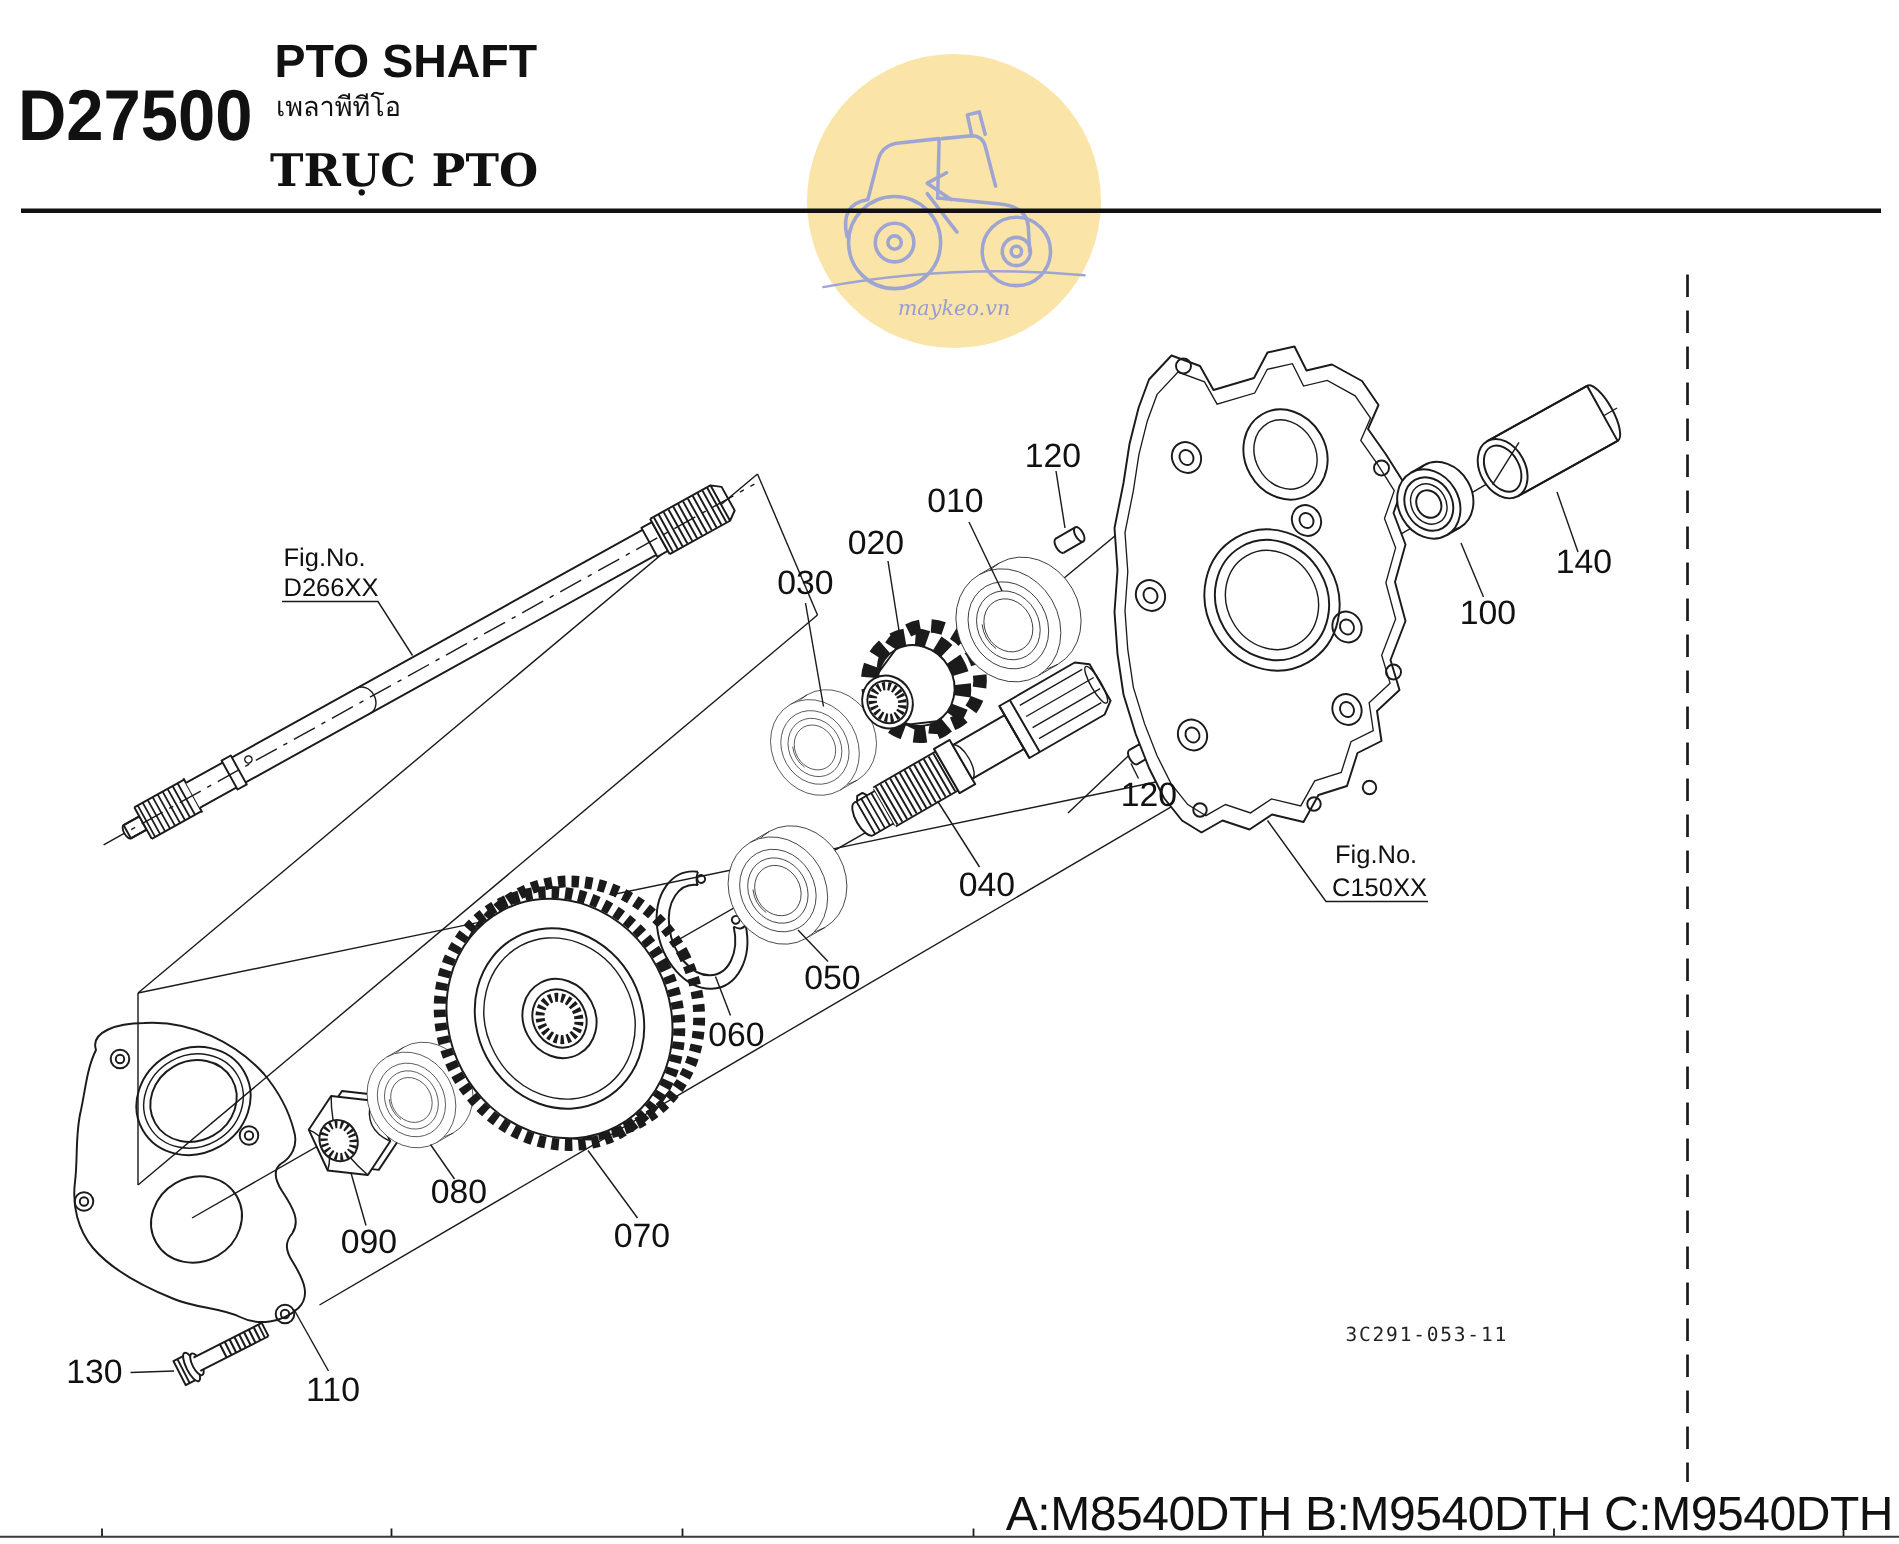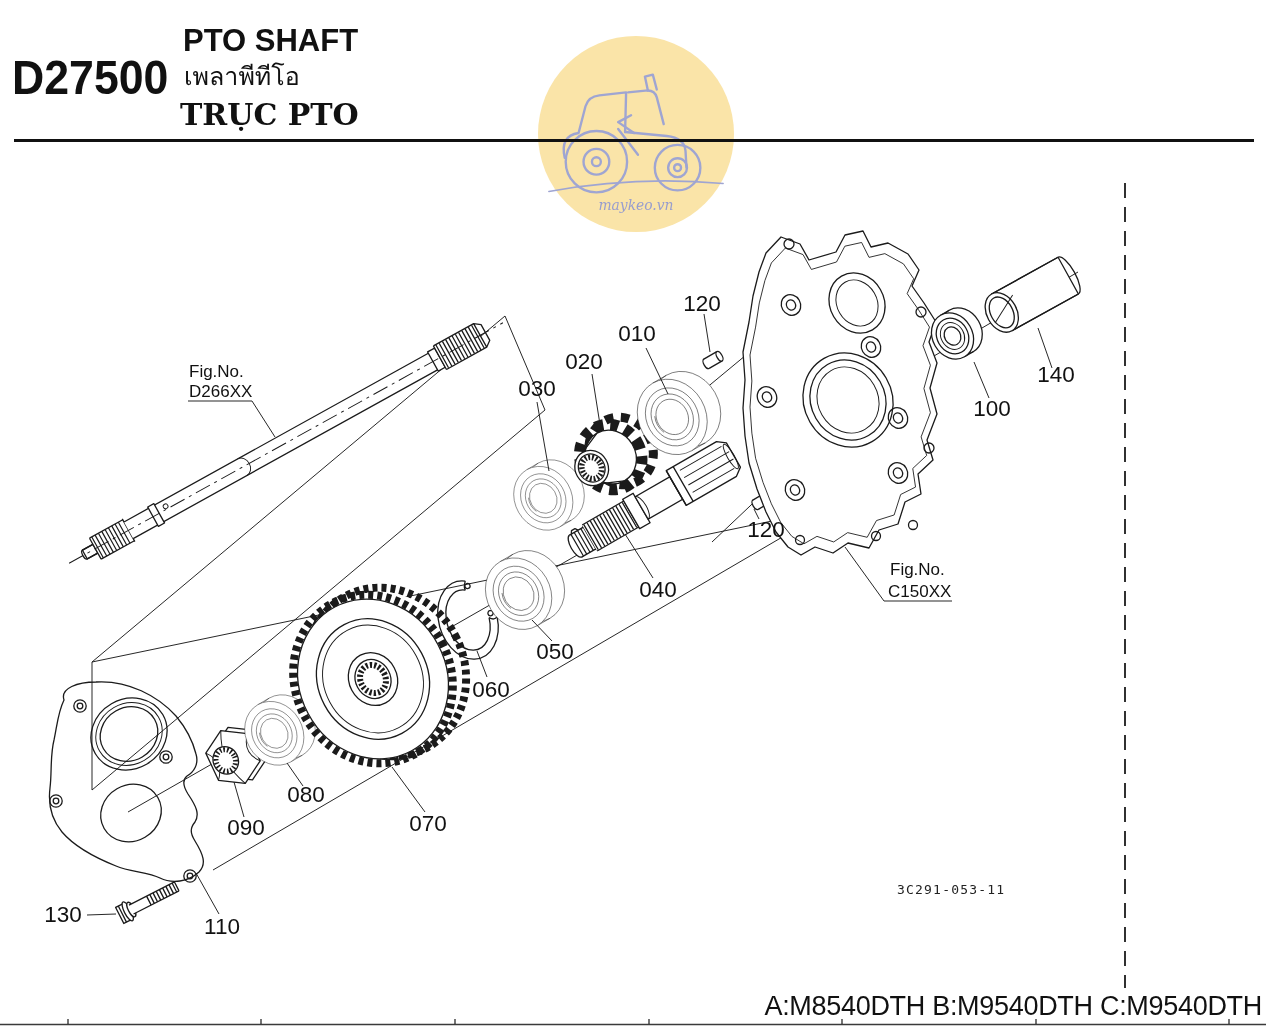--- a/index.html
+++ b/index.html
@@ -2,27 +2,27 @@
 <html><head>
 <meta charset="utf-8">
 <style>
   html,body{margin:0;padding:0;background:#fff;}
   body{width:1266px;height:1029px;position:relative;overflow:hidden;
        font-family:"Liberation Sans",sans-serif;color:#111;}
   .abs{position:absolute;}
   #doc-code{left:12px;top:54px;font-size:48px;font-weight:700;line-height:1;
             transform:scaleX(.93);transform-origin:left top;letter-spacing:0;}
   #title-en{left:183px;top:25px;font-size:31px;font-weight:700;line-height:1;}
-  #title-th{left:184px;top:61px;font-size:25px;line-height:1.2;}
+  #title-th{left:184px;top:61px;font-size:18px;line-height:1.2;}
   #title-vi{left:180px;top:100px;font-size:30px;font-weight:700;line-height:1;
             font-family:"DejaVu Serif","Liberation Serif",serif;}
   #header-rule{left:14px;top:139px;width:1240px;height:3px;background:#111;z-index:3;}
   #watermark{left:537px;top:35px;width:198px;height:198px;z-index:1;}
   #diagram{left:0;top:0;width:1266px;height:1029px;z-index:2;}
-  #models-line{right:4px;top:991px;font-size:27px;letter-spacing:-.3px;z-index:3;text-align:center;}
+  #models-line{right:4px;top:991px;font-size:32px;letter-spacing:-.3px;z-index:3;text-align:center;}
   
   .s{stroke:#1b1b1b;fill:none;stroke-width:1.3;stroke-linejoin:round;}
   .sf{stroke:#1b1b1b;fill:#fff;stroke-width:1.3;stroke-linejoin:round;}
   .t{stroke:#1b1b1b;fill:none;stroke-width:.95;}
   .h{stroke:#1b1b1b;fill:none;stroke-linecap:butt;}
   .lab{font-size:22.5px;fill:#111;}
   .mid{text-anchor:middle;}
   .fig{font-size:17px;fill:#111;}
   .dwg{font-family:"DejaVu Sans Mono",monospace;font-size:13px;letter-spacing:1.2px;fill:#222;}
   .wm-txt{font-family:"DejaVu Serif",serif;font-style:italic;font-size:14px;fill:#979dce;}

